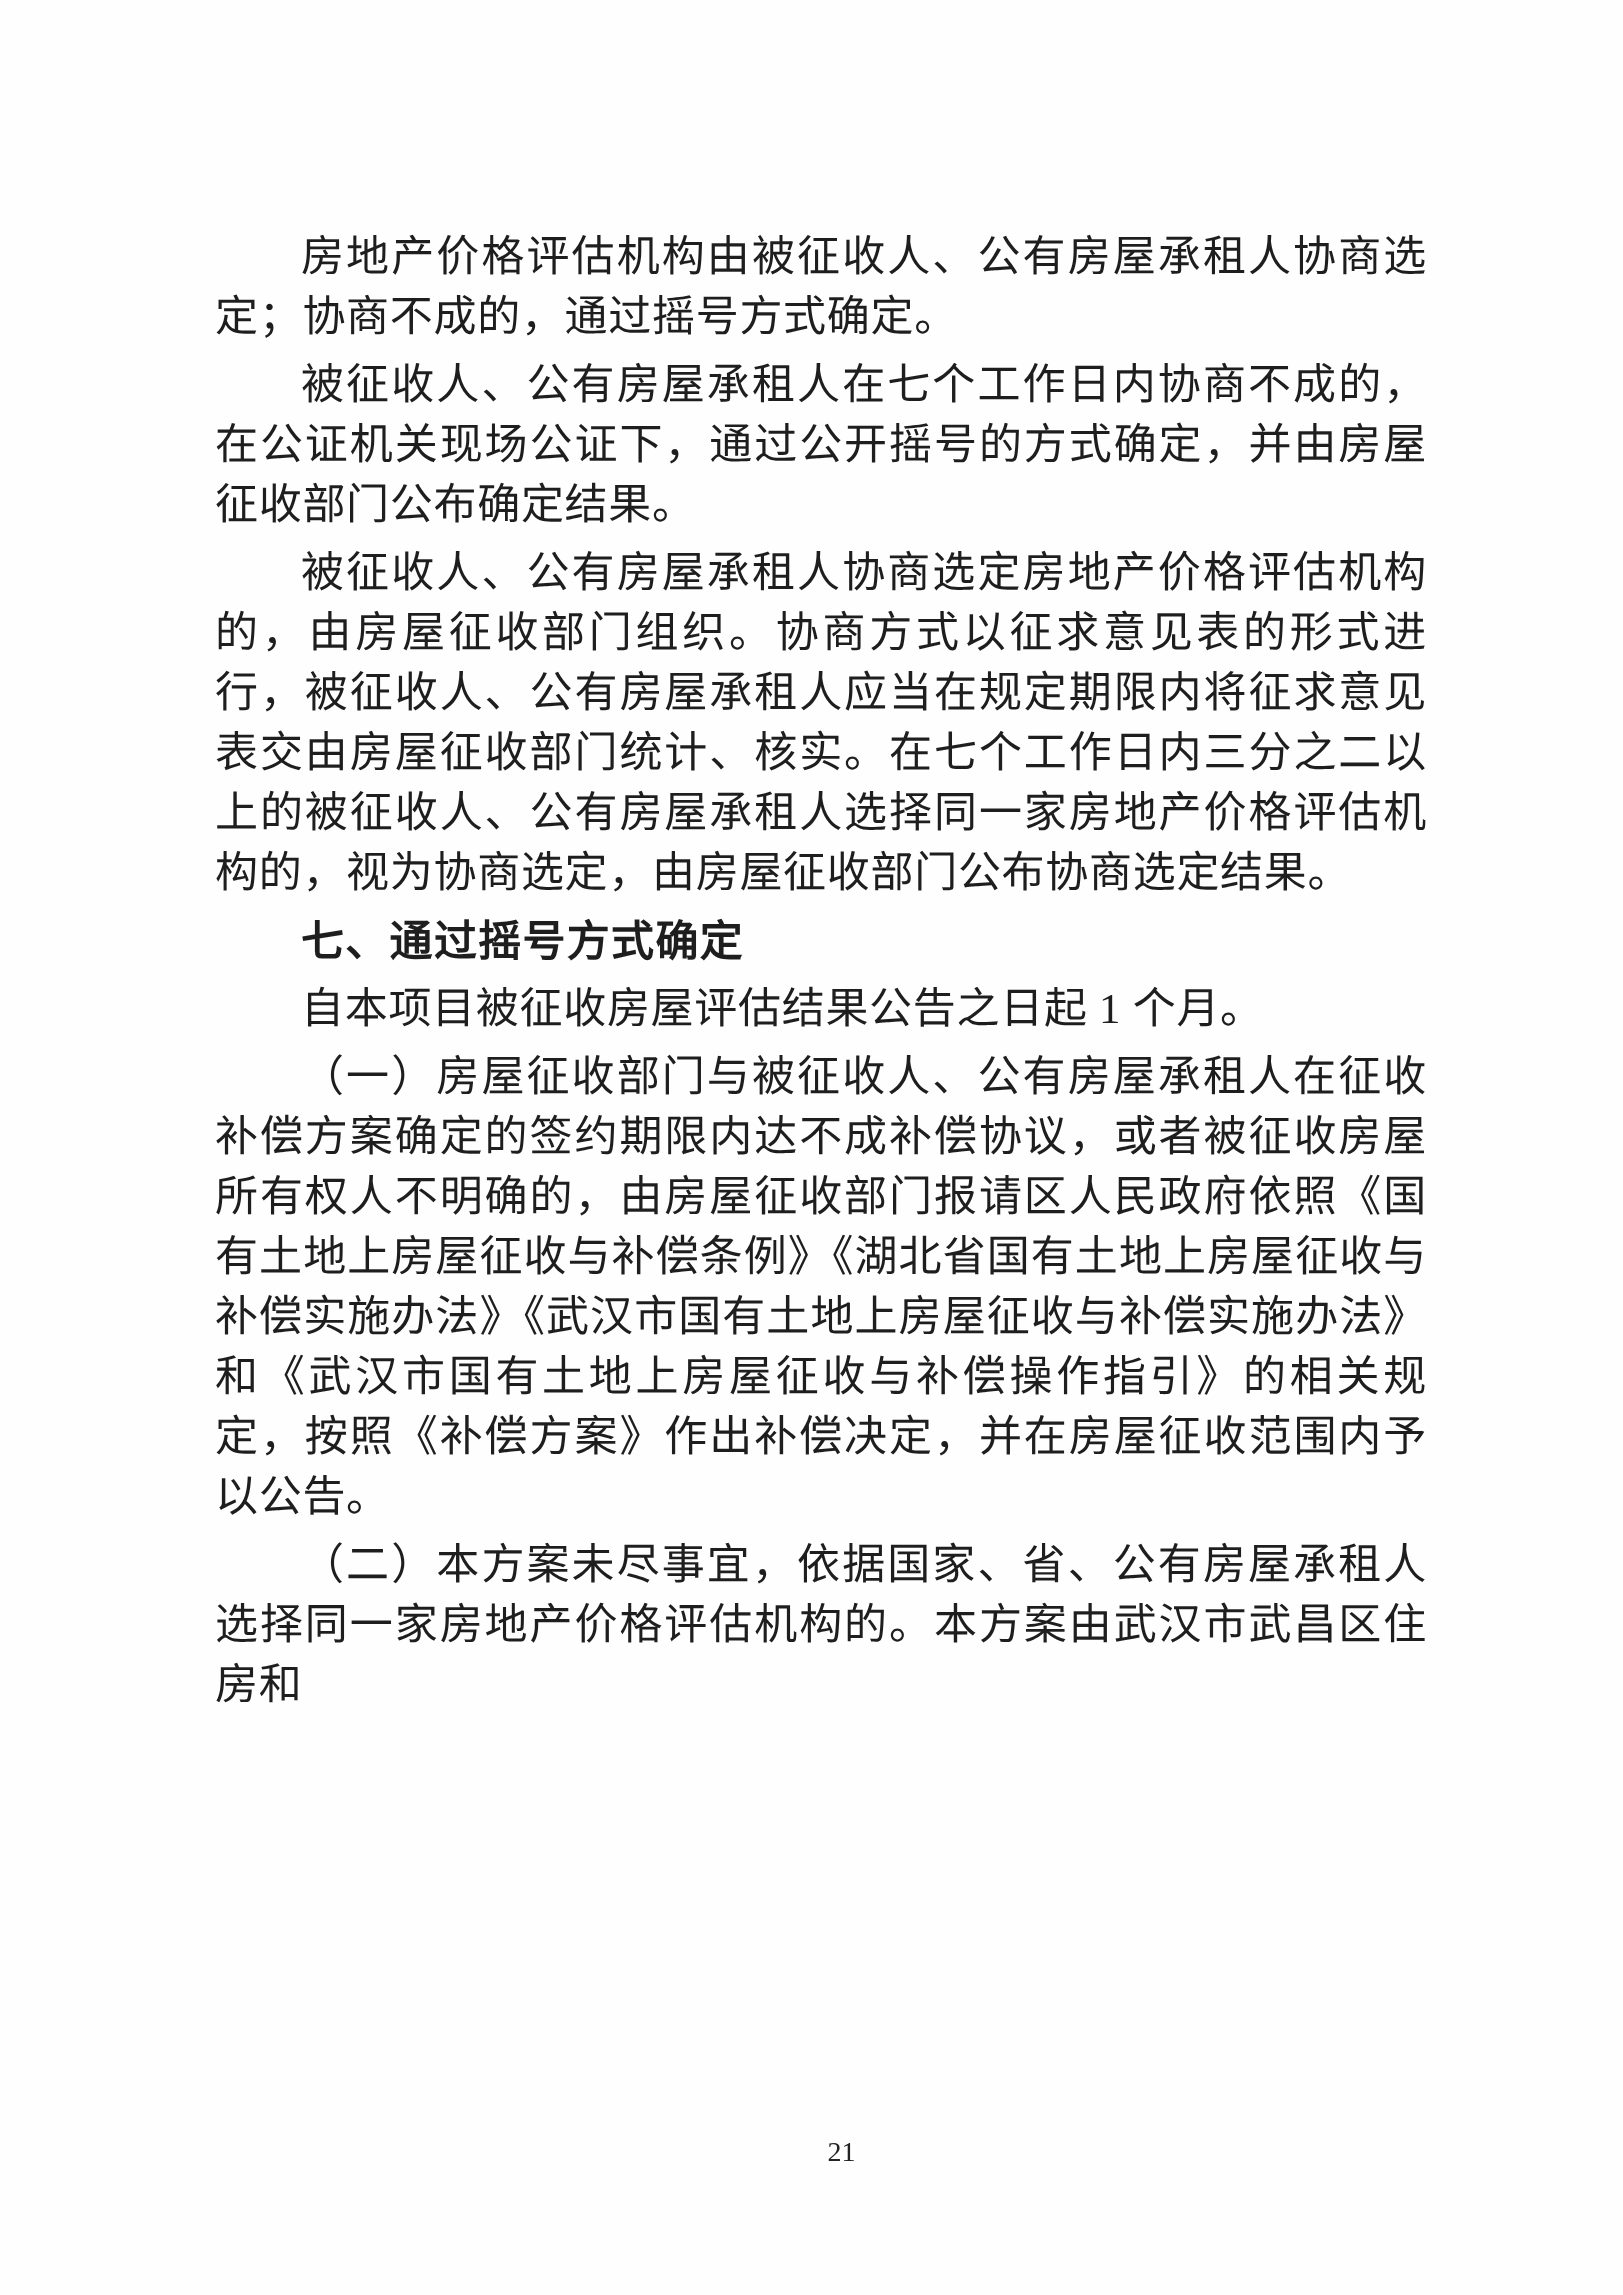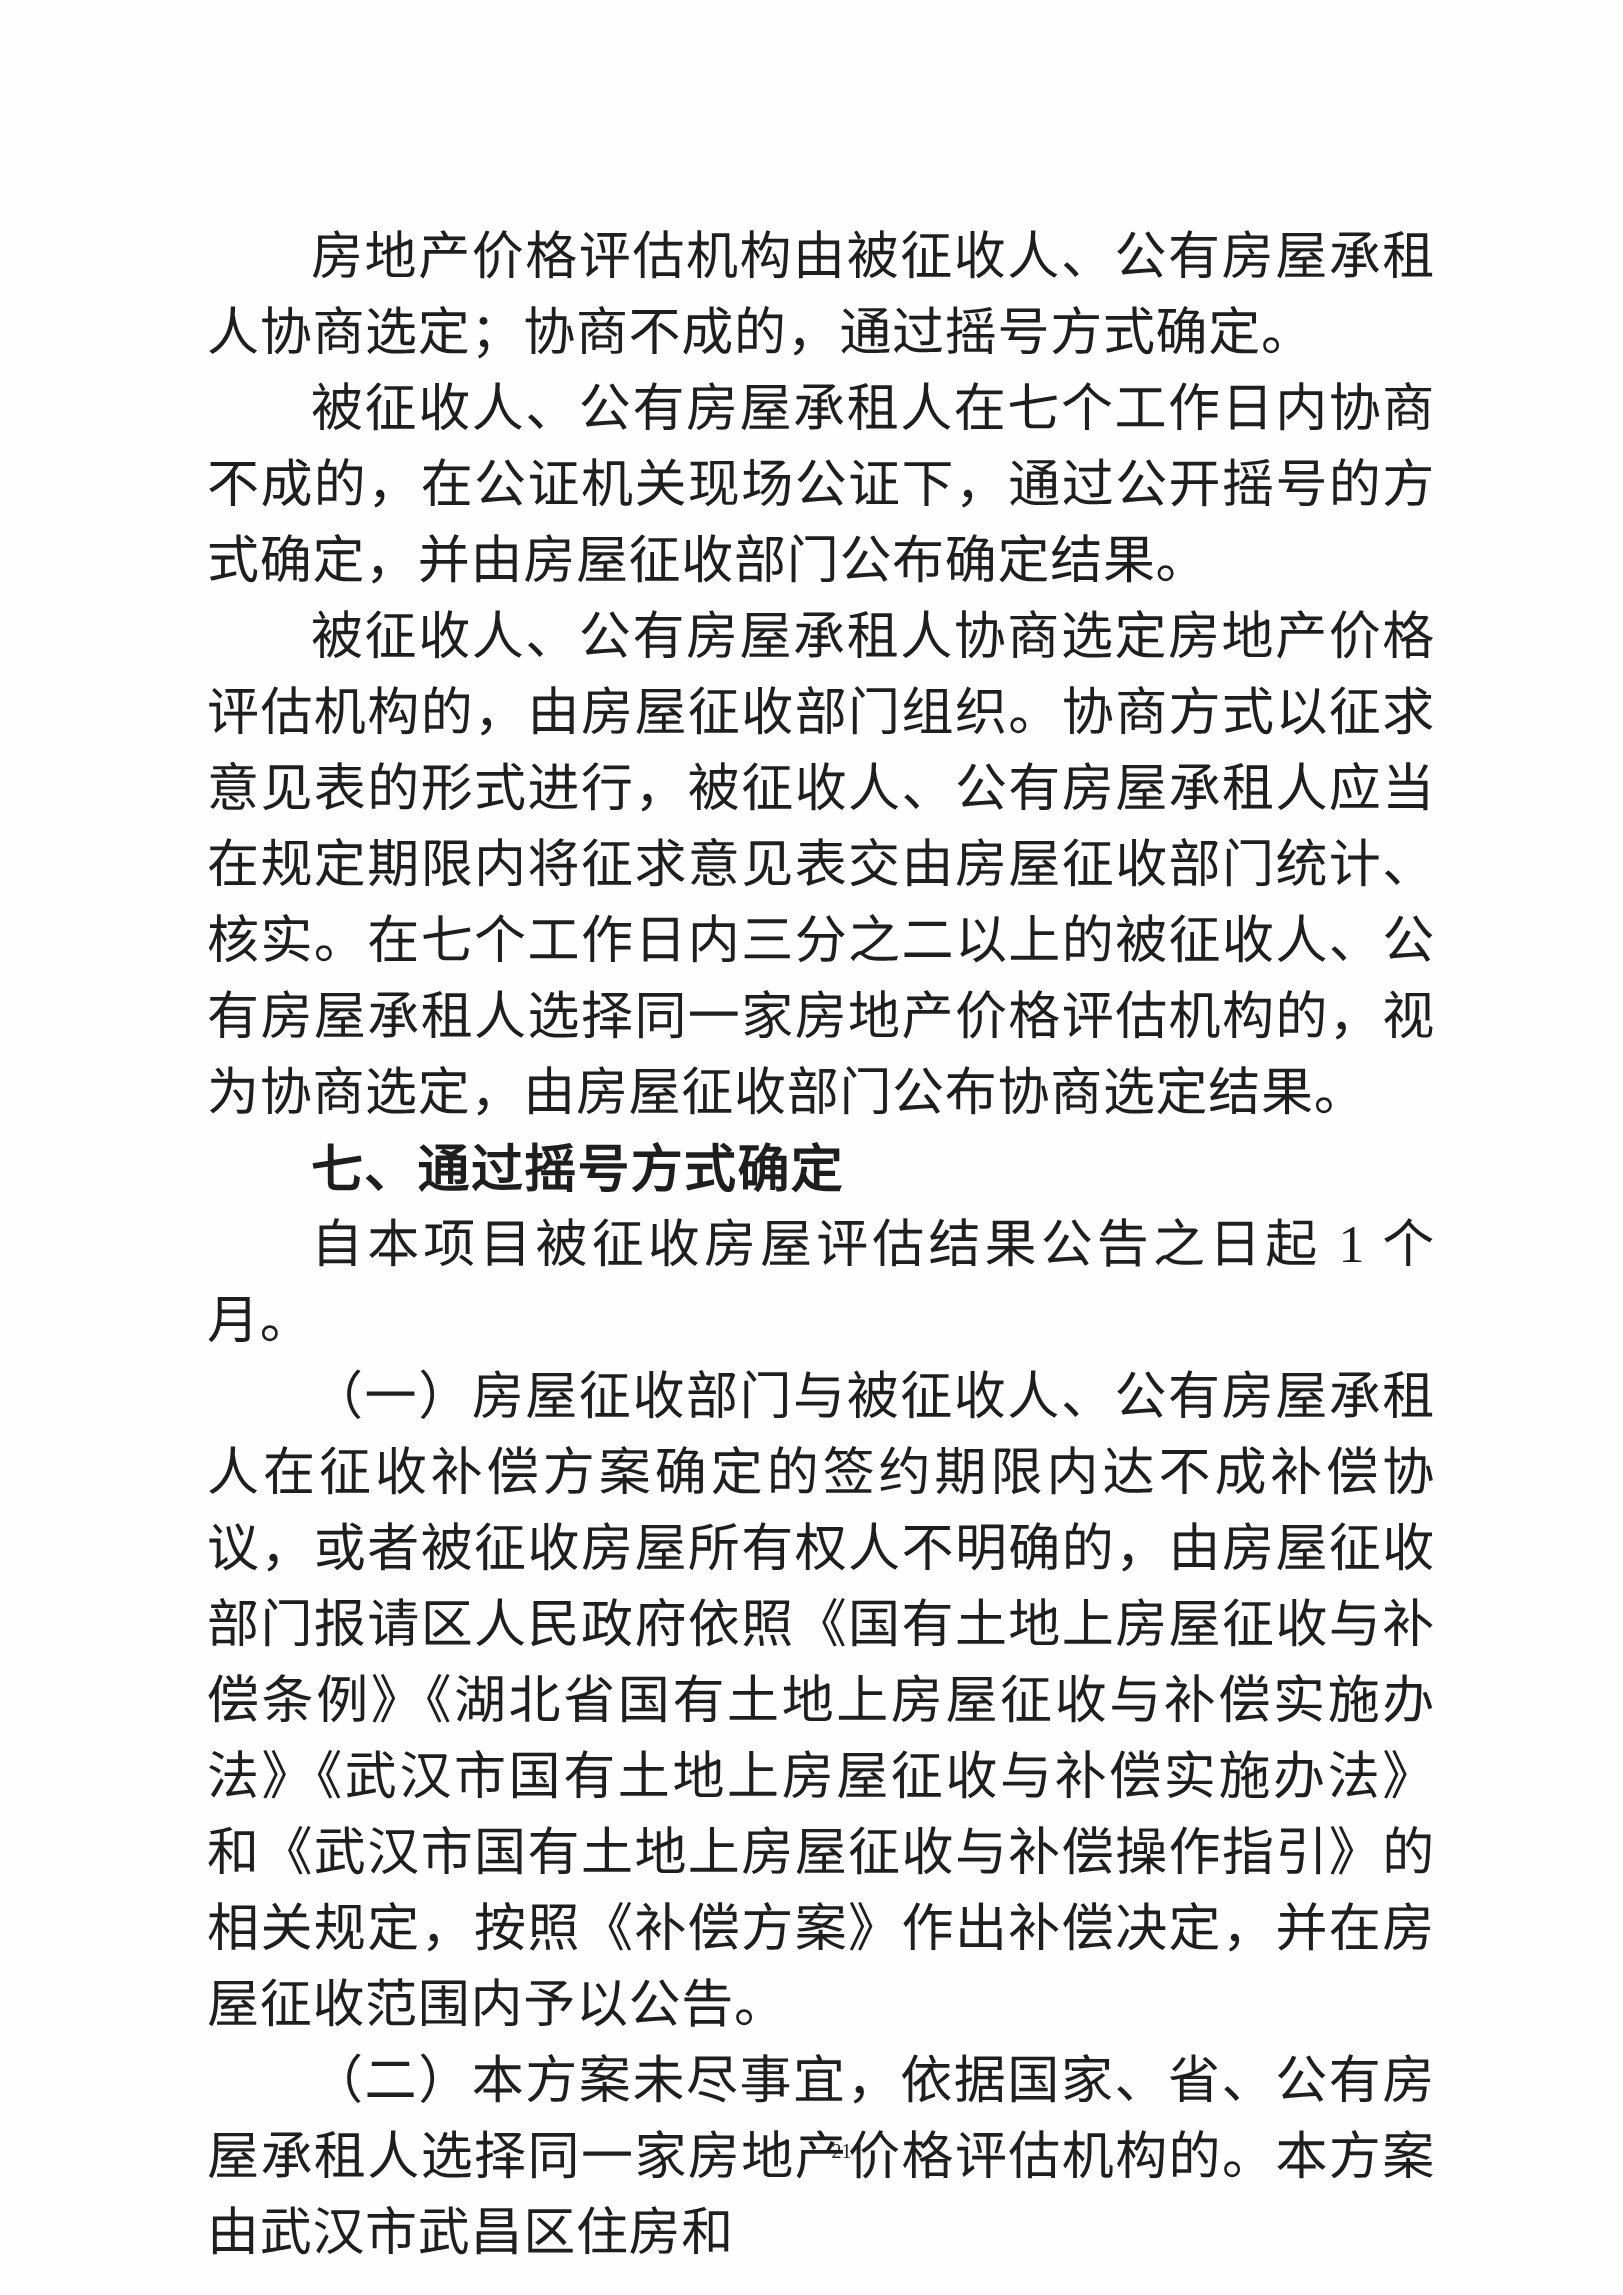--- a/index.html
+++ b/index.html
@@ -24,25 +24,25 @@
     top: 219px;
     width: 1228px;
     font-size: 43px;
     line-height: 81px;
     text-align: justify;
     text-justify: inter-character;
     letter-spacing: 0.7px;
   }
   .text-block p,
   .text-block h2 {
-    margin: 0;
+    margin: 8px;
     padding: 0;
     text-indent: 2em;
-    font-size: 52px;
-    line-height: 76px;
+    font-size: 43px;
+    line-height: 60px;
   }
   .body-text {
     font-weight: 400;
   }
   .section-heading {
     font-family: "Liberation Sans", sans-serif;
     font-weight: 700;
     letter-spacing: 1.3px;
   }
   .page-footer {
@@ -50,21 +50,21 @@
     left: 0;
     top: 2133px;
     width: 1623px;
     text-align: center;
     
     padding-left: 60px;
     box-sizing: border-box;
   }
   .page-number {
     font-family: "Liberation Serif", serif;
-    font-size: 20px;
+    font-size: 28px;
     line-height: 37px;
     color: #222;
   }
 </style>
 </head>
 <body>
 
 <div class="page">
 
   <main class="text-block">

